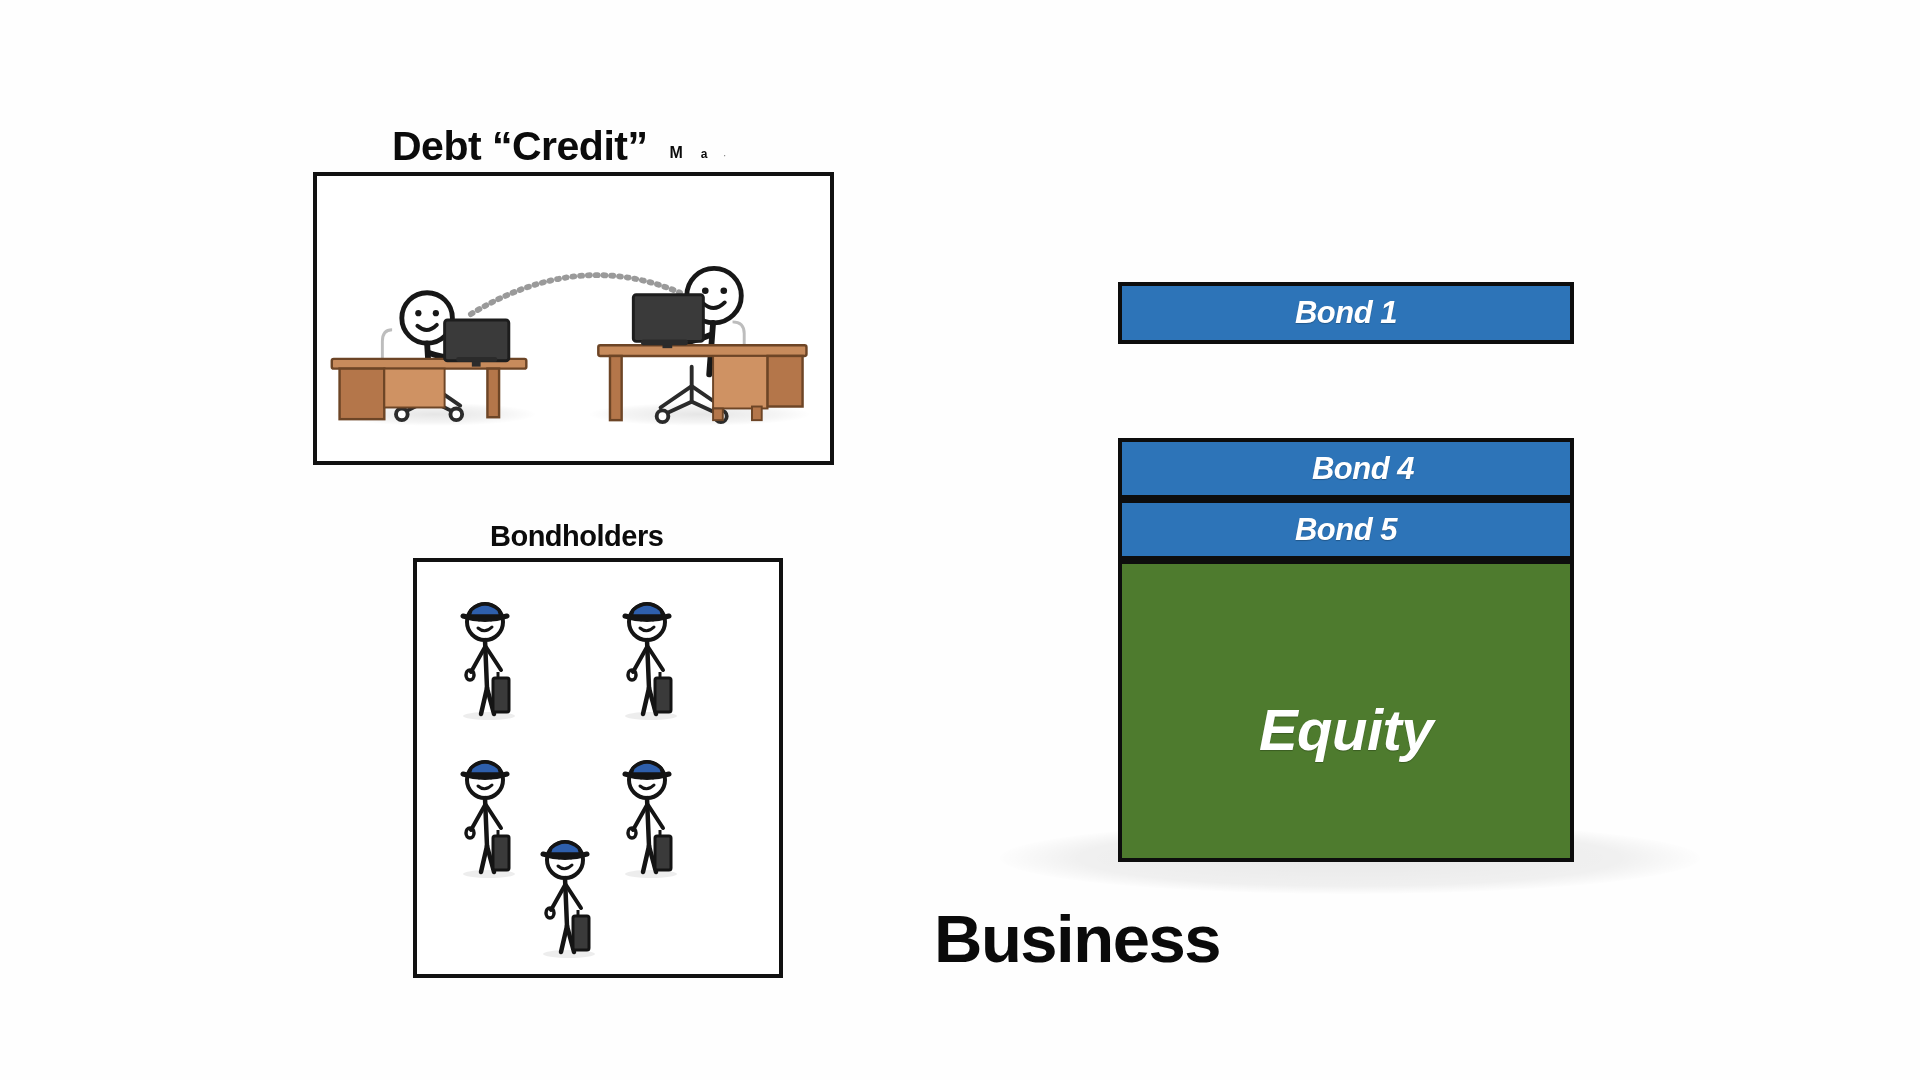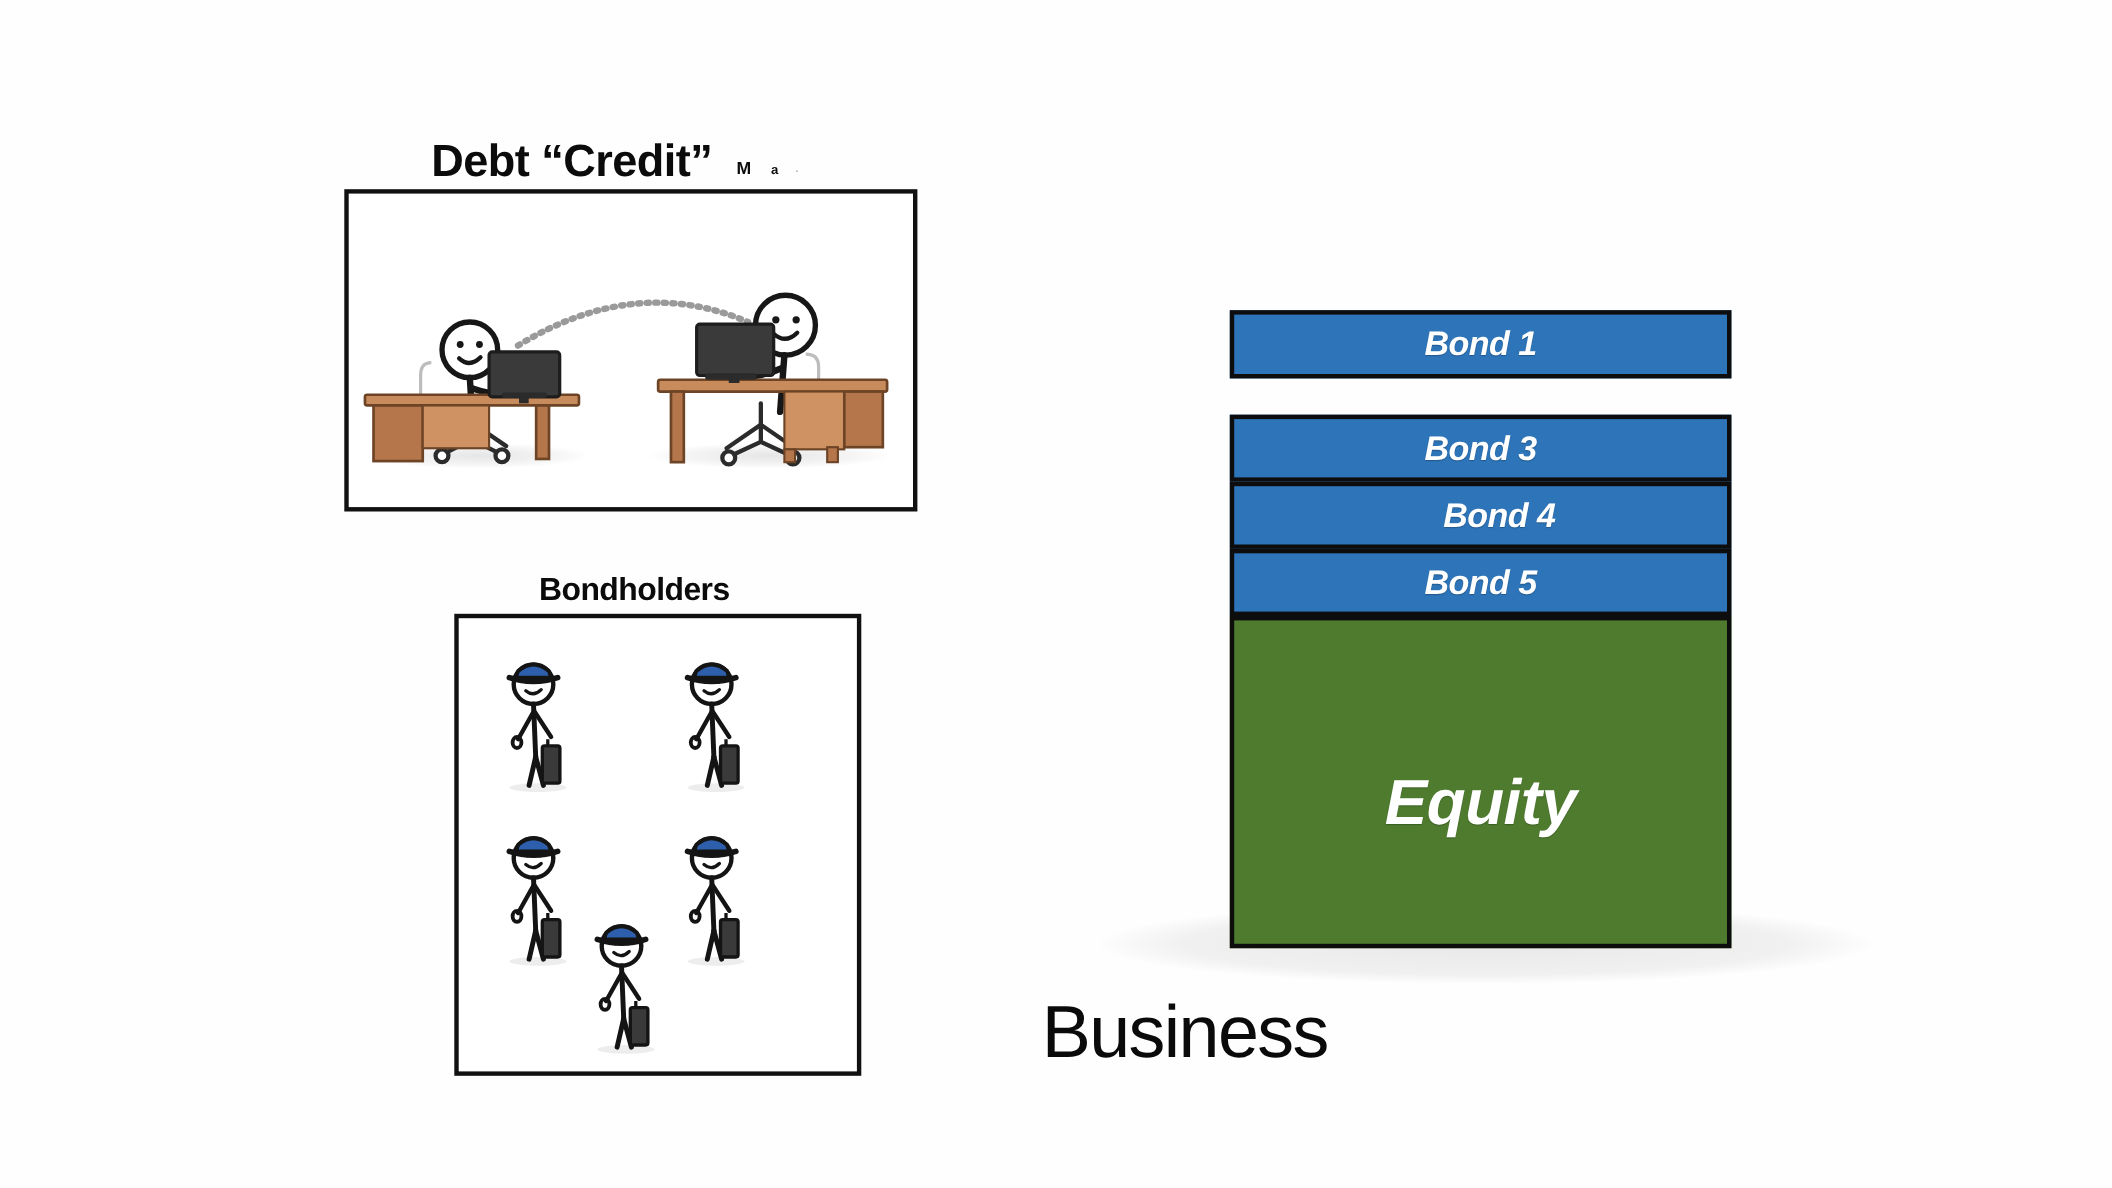--- a/index.html
+++ b/index.html
@@ -102,21 +102,21 @@
   .bond-layer span { font-size: 31px; }
   .equity-layer span { font-size: 58px; margin-top: 36px; }
 
   #business-label {
     position: absolute;
     left: 0;
     top: 900px;
     width: 1920px;
     text-align: center;
     font-size: 67px;
-    font-weight: normal;
+    font-weight: bold;
     color: #0a0a0a;
     letter-spacing: -1.5px;
   }
   #business-label > span { margin-left: 234px; display: inline-block; }
 </style>
 </head>
 <body>
 
 <div id="left-column">
 
@@ -307,23 +307,20 @@
 
   </div>
 </div>
 
 <div id="stack-shadow"></div>
 
 <div id="capital-stack">
   <div class="stack-layer bond-layer" style="top:0px;   height:62px;  background:#2D74B8;margin-top:28px;">
     <span>Bond 1</span>
   </div>
-  <div class="stack-layer bond-layer" style="top:123px; height:61px;  background:#2D74B8;">
-    <span>Bond 3</span>
-  </div>
   <div class="stack-layer bond-layer" style="top:184px; height:61px;  background:#2D74B8;padding-left:34px;">
     <span>Bond 4</span>
   </div>
   <div class="stack-layer bond-layer" style="top:245px; height:61px;  background:#2D74B8;">
     <span>Bond 5</span>
   </div>
   <div class="stack-layer equity-layer" style="top:306px; height:302px; background:#4E7B2E;">
     <span>Equity</span>
   </div>
 </div>

